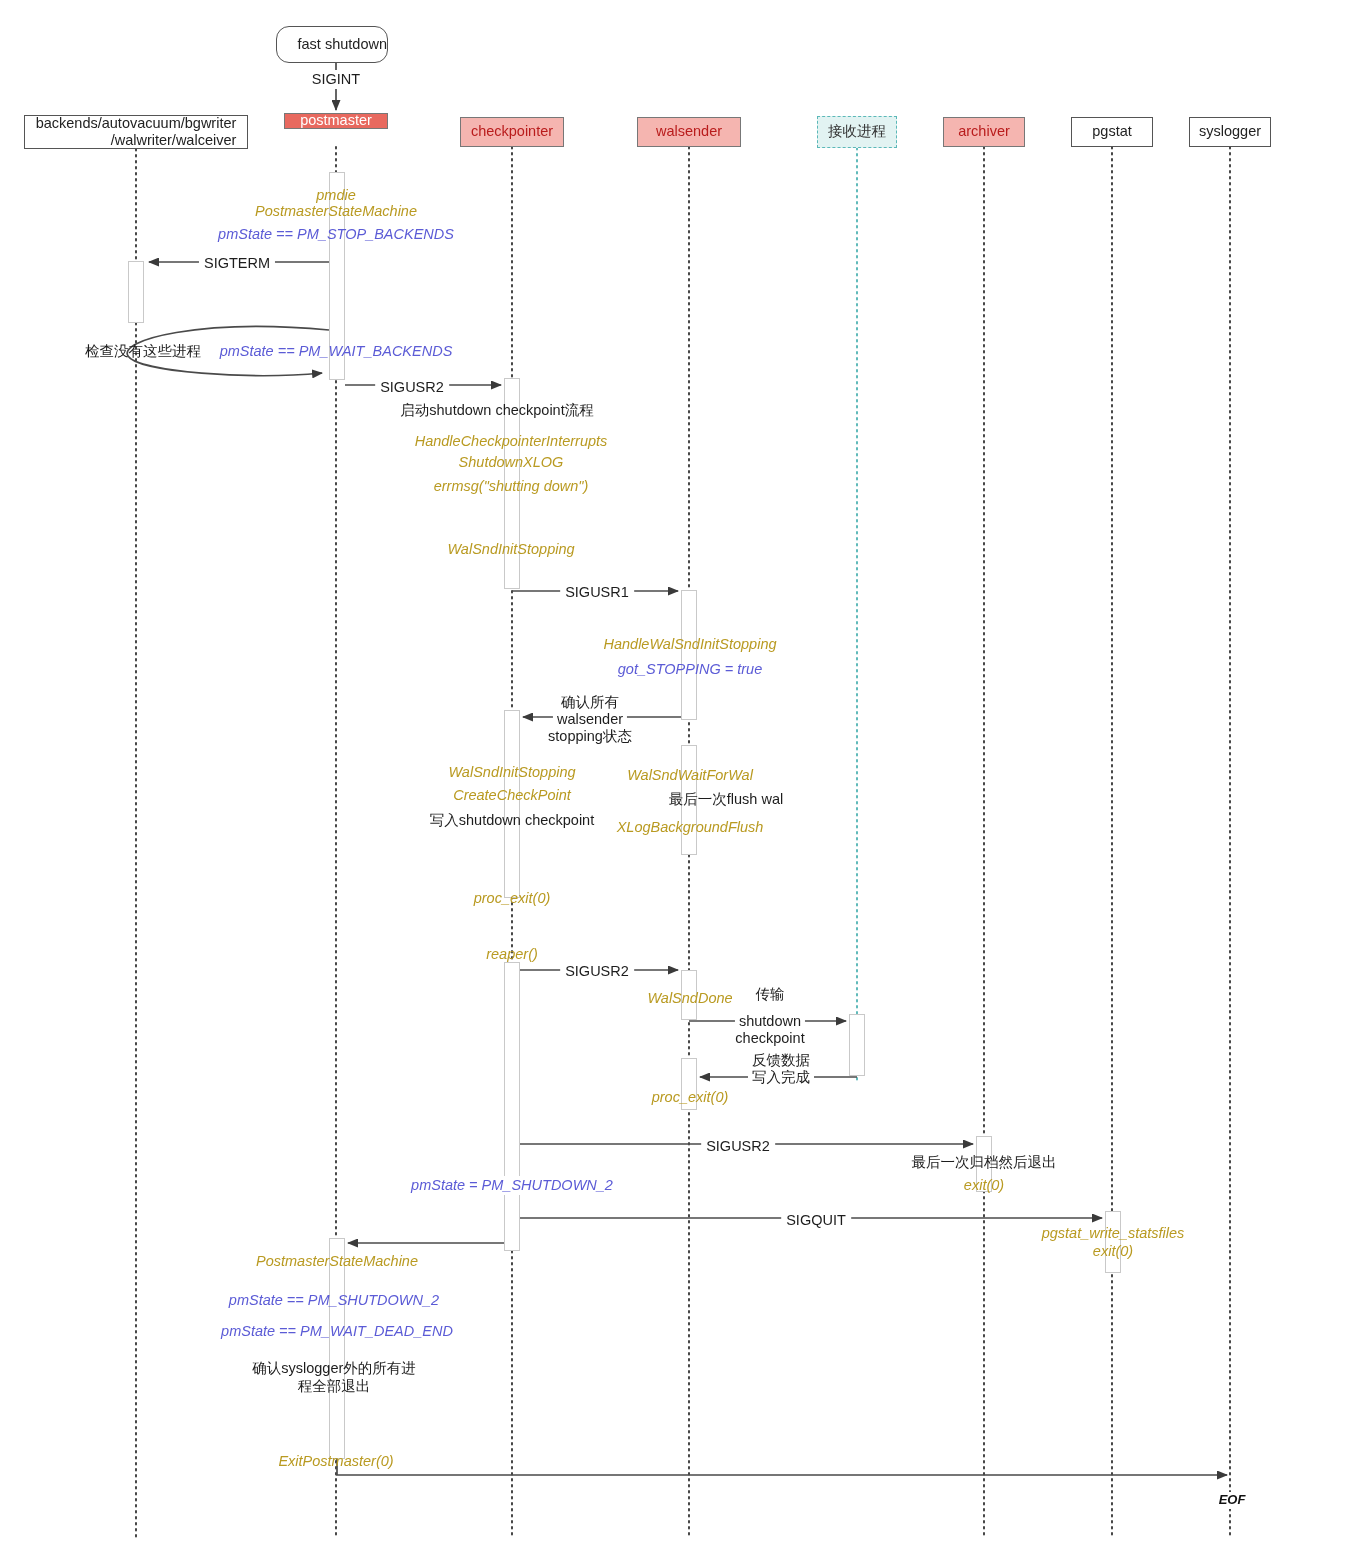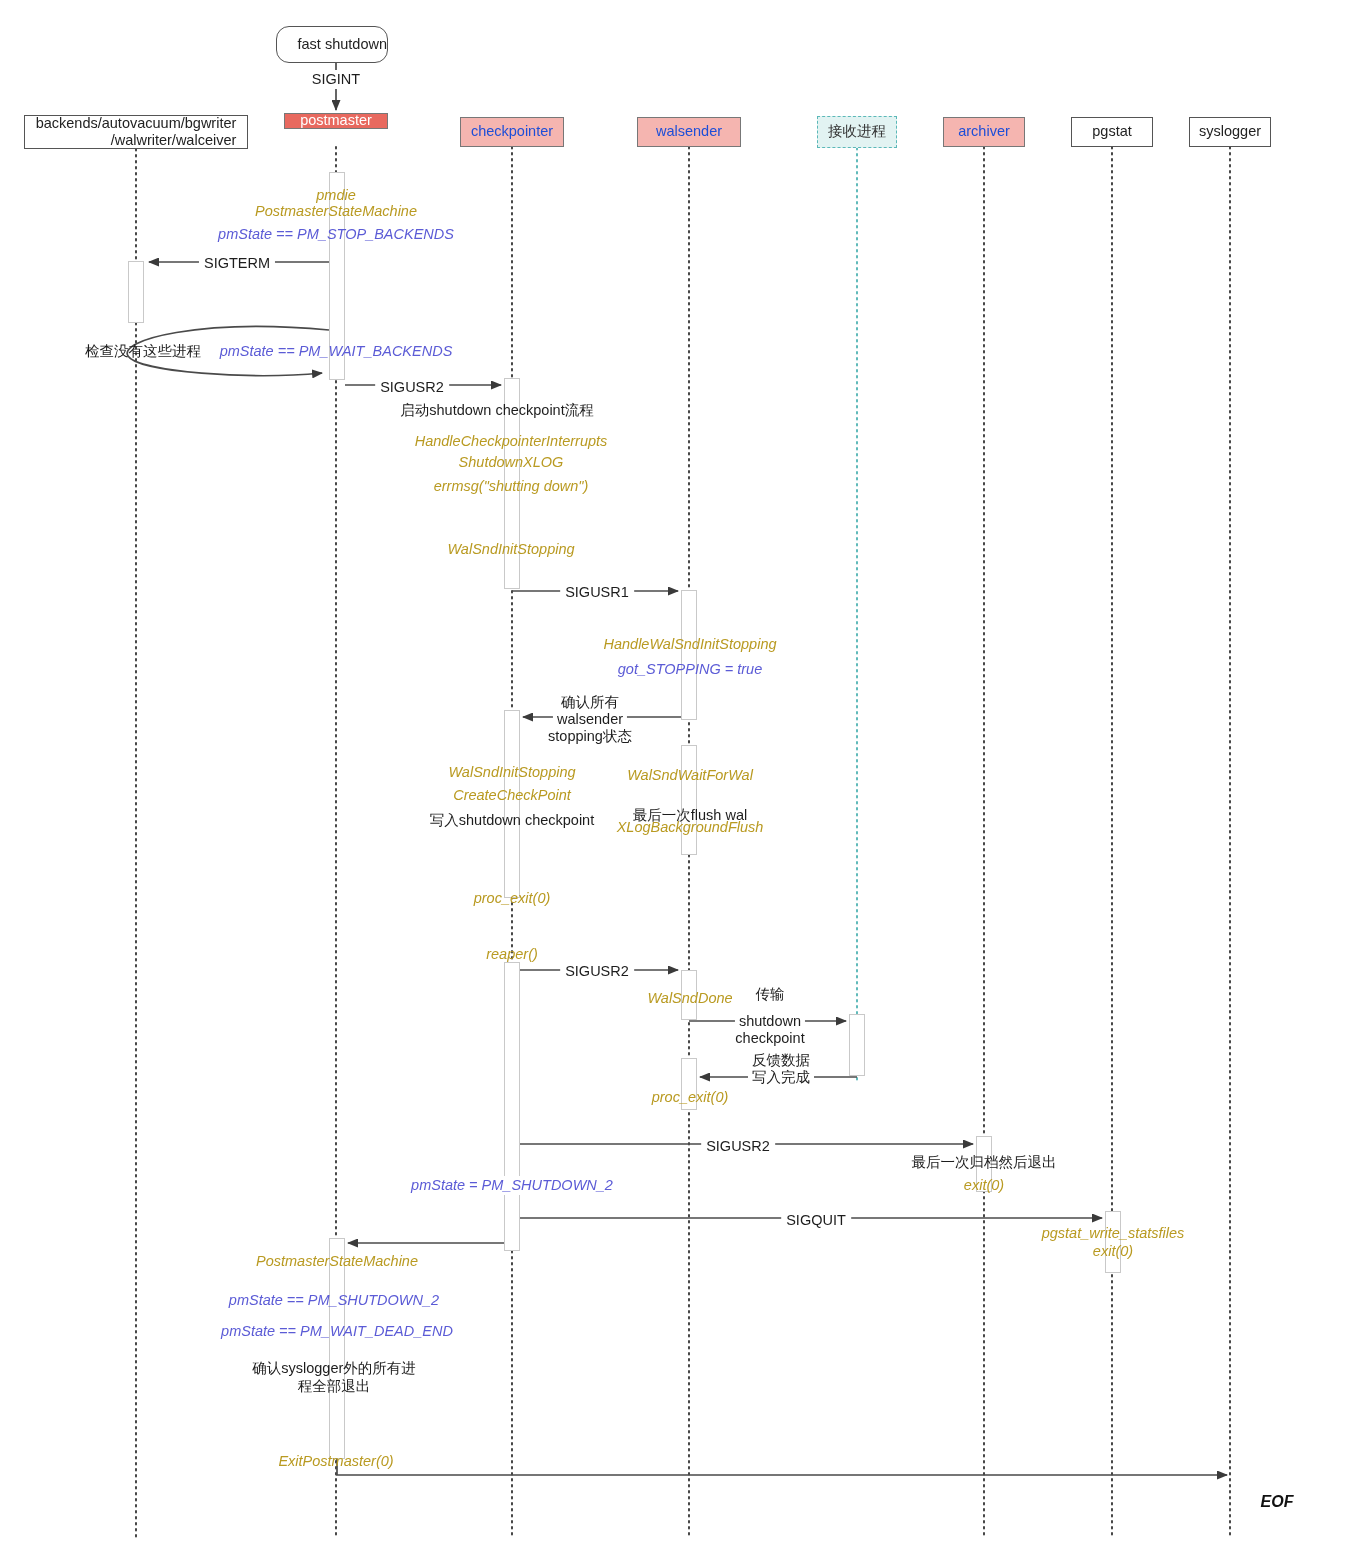--- a/index.html
+++ b/index.html
@@ -3,30 +3,30 @@
 <meta charset="utf-8">
 <title>PostgreSQL fast shutdown sequence</title>
 <style>
   html,body{margin:0;padding:0;background:#fff;}
   body{font-family:"Liberation Sans","DejaVu Sans",sans-serif;color:#222;}
   #stage{position:relative;width:1357px;height:1545px;overflow:hidden;background:#fff;}
   #svg-layer{position:absolute;left:0;top:0;width:1357px;height:1545px;}
   .node{position:absolute;box-sizing:border-box;display:flex;align-items:center;justify-content:center;
         text-align:center;line-height:1.18;font-size:14.5px;}
   .node.plain{background:#fff;border:1px solid #555;color:#222;}
-  .node.pink{background:#f5b5b0;border:1px solid #777;color:#1d4ed8;}
+  .node.pink{background:#f5b5b0;border:1px solid #777;color:#b91c1c;}
   .node.red{background:#e8695f;border:1px solid #777;color:#fff;}
   .node.teal{background:#e2f3f2;border:1px dashed #5bb8b8;color:#333;}
   .node.startbox{background:#fff;border:1px solid #555;border-radius:13px;color:#222;}
   .lbl{position:absolute;white-space:pre;line-height:1.28;}
   .lbl.c{transform:translateX(-50%);text-align:center;}
   .lbl.blk{color:#1d1d1d;font-size:14.5px;}
   .lbl.gold{color:#b99a21;font-style:italic;font-size:14.5px;}
   .lbl.blue{color:#5b5bd6;font-style:italic;font-size:14.5px;}
-  .lbl.eof{color:#111;font-style:italic;font-weight:bold;font-size:16px;margin-left:45px;}
+  .lbl.eof{color:#111;font-style:italic;font-weight:bold;font-size:13px;}
   .act{position:absolute;background:#fff;border:1px solid #c9c9c9;box-sizing:border-box;}
 </style>
 </head>
 <body>
 
 <div id="stage">
 
   <svg id="svg-layer" viewBox="0 0 1357 1545" xmlns="http://www.w3.org/2000/svg">
     <defs>
       <marker id="ah" markerWidth="11" markerHeight="9" refX="10" refY="4.5" orient="auto" markerUnits="userSpaceOnUse">
@@ -143,21 +143,21 @@
   <div class="lbl c gold" style="left:511px;top:432px;">HandleCheckpointerInterrupts</div>
   <div class="lbl c gold" style="left:511px;top:453px;">ShutdownXLOG</div>
   <div class="lbl c gold" style="left:511px;top:477px;">errmsg("shutting down")</div>
   <div class="lbl c gold" style="left:511px;top:540px;">WalSndInitStopping</div>
   <div class="lbl c gold" style="left:690px;top:635px;">HandleWalSndInitStopping</div>
   <div class="lbl c blue" style="left:690px;top:660px;">got_STOPPING = true</div>
   <div class="lbl c gold" style="left:512px;top:763px;">WalSndInitStopping</div>
   <div class="lbl c gold" style="left:512px;top:786px;">CreateCheckPoint</div>
   <div class="lbl c blk" style="left:512px;top:811px;">写入shutdown checkpoint</div>
   <div class="lbl c gold" style="left:690px;top:766px;">WalSndWaitForWal</div>
-  <div class="lbl c blk" style="left:690px;top:790px;margin-top:16px;">最后一次flush wal</div>
+  <div class="lbl c blk" style="left:726px;top:790px;">最后一次flush wal</div>
   <div class="lbl c gold" style="left:690px;top:818px;">XLogBackgroundFlush</div>
   <div class="lbl c gold" style="left:512px;top:889px;">proc_exit(0)</div>
   <div class="lbl c gold" style="left:512px;top:945px;">reaper()</div>
   <div class="lbl c gold" style="left:690px;top:989px;">WalSndDone</div>
   <div class="lbl c gold" style="left:690px;top:1088px;">proc_exit(0)</div>
   <div class="lbl c blk" style="left:984px;top:1153px;">最后一次归档然后退出</div>
   <div class="lbl c gold" style="left:984px;top:1176px;">exit(0)</div>
   <div class="lbl c blue" style="left:512px;top:1176px;background:#fff;padding:0 4px;">pmState = PM_SHUTDOWN_2</div>
   <div class="lbl c gold" style="left:1113px;top:1224px;">pgstat_write_statsfiles</div>
   <div class="lbl c gold" style="left:1113px;top:1242px;">exit(0)</div>

